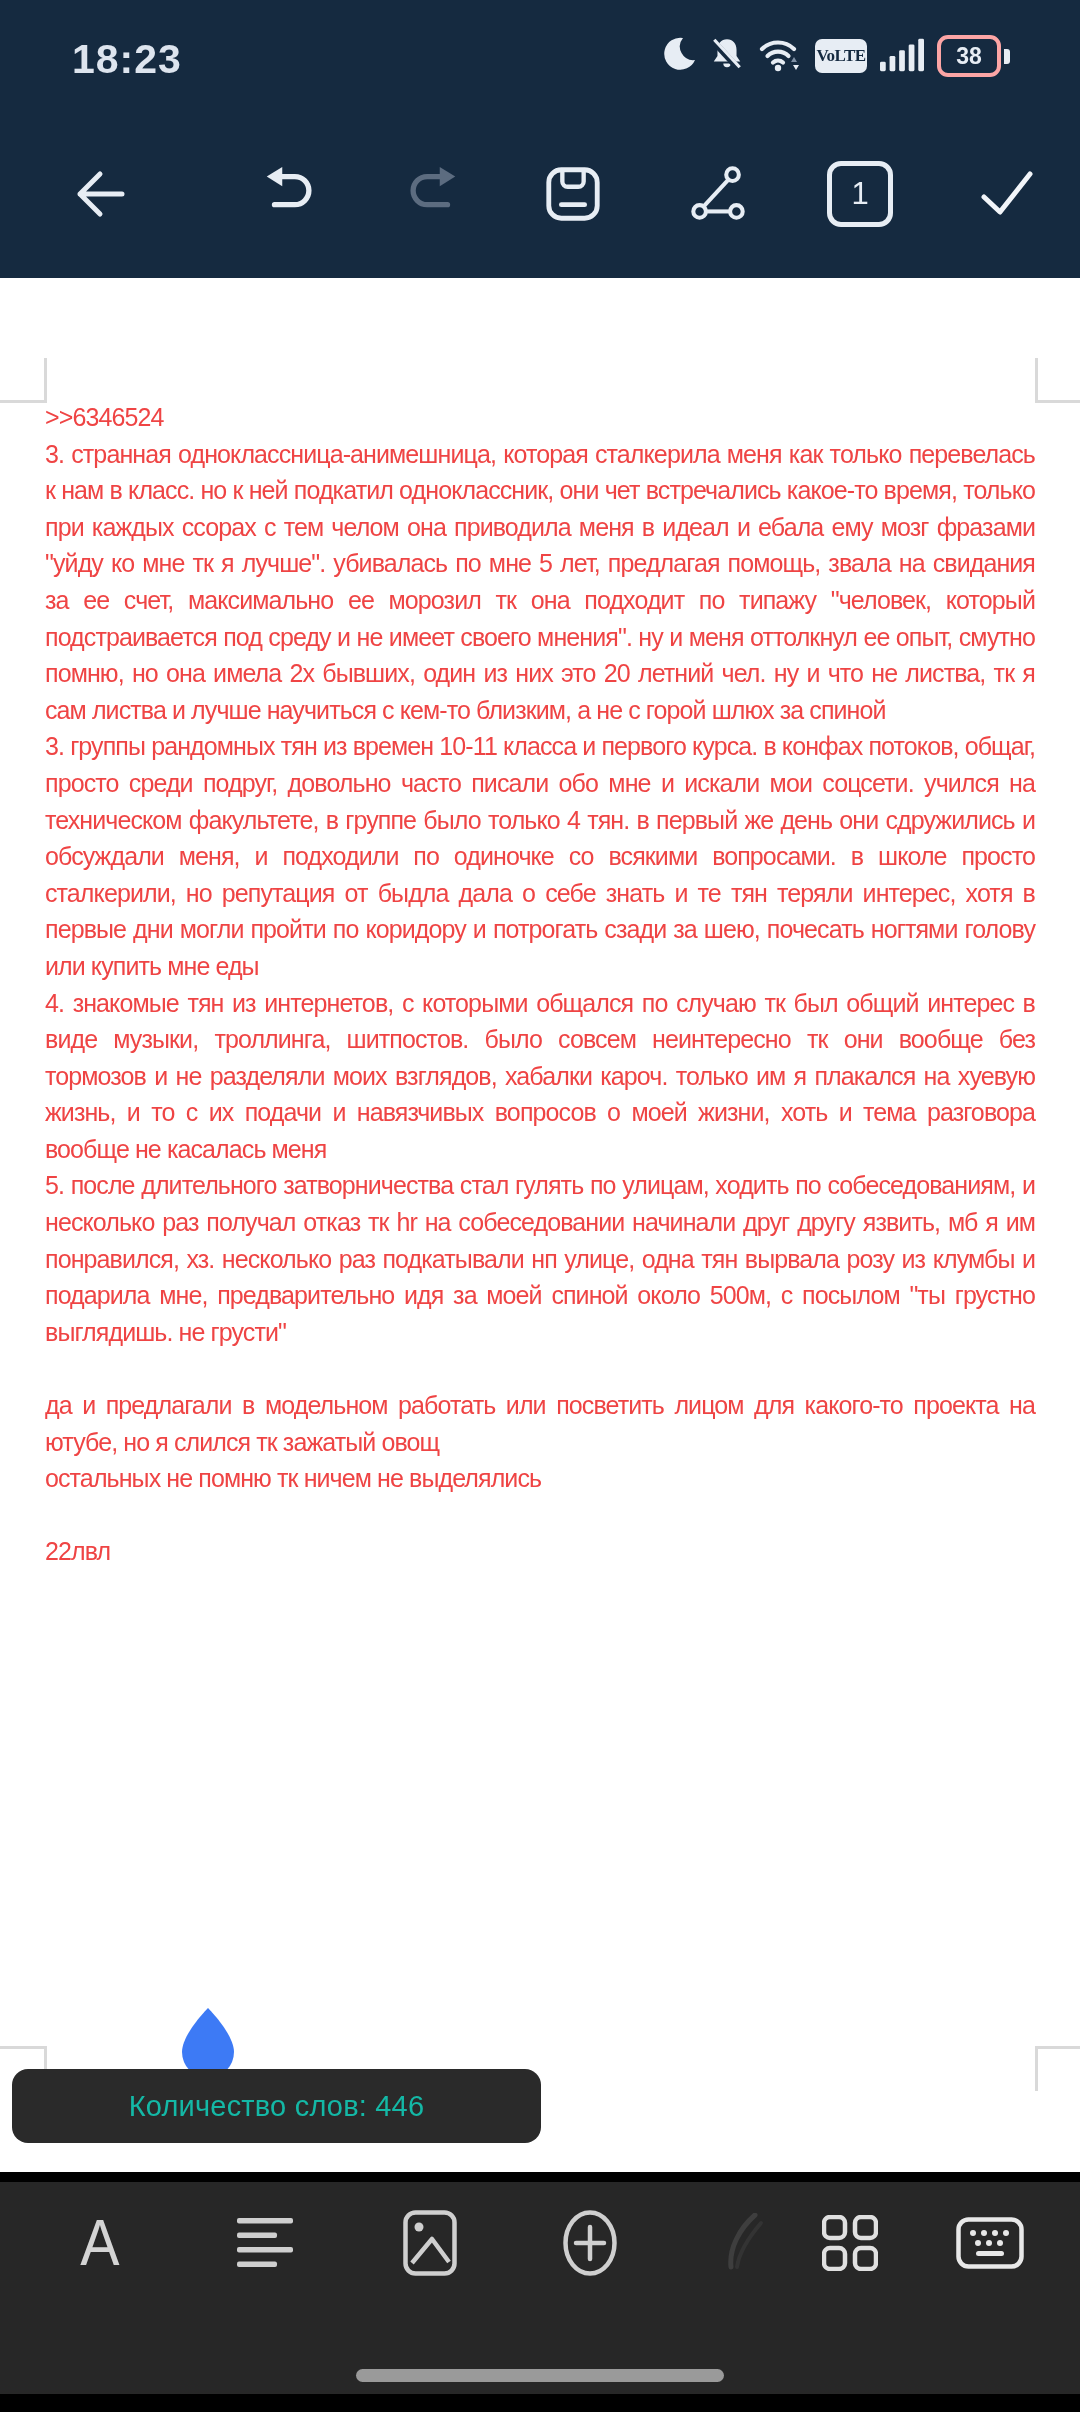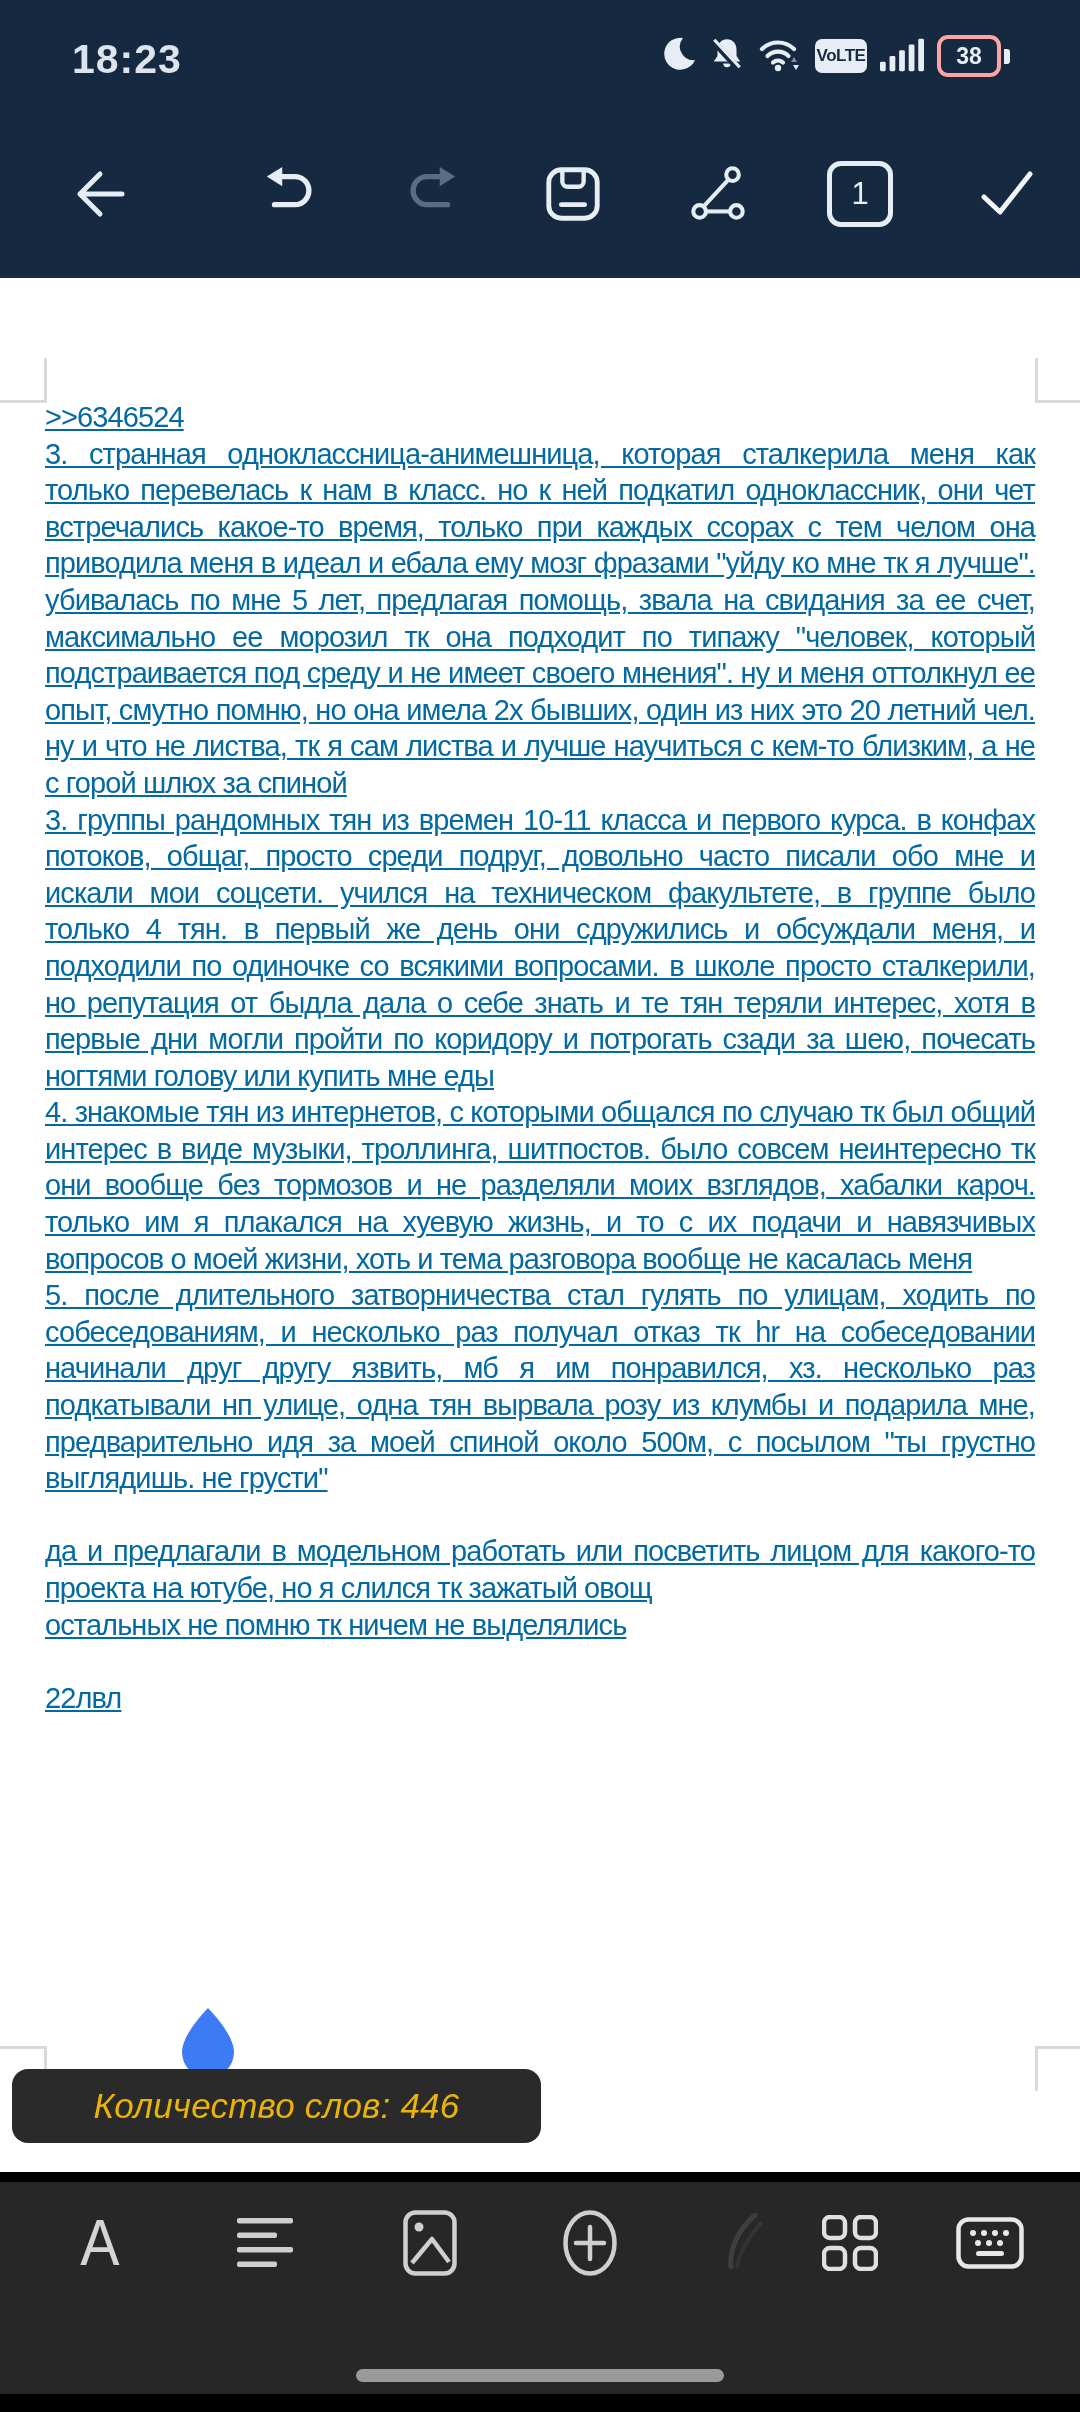--- a/index.html
+++ b/index.html
@@ -8,21 +8,21 @@
 
   
   .top-chrome{position:absolute;left:0;top:0;width:1080px;height:278px;background:#152A40;}
   .status-row{position:absolute;left:0;top:0;width:1080px;height:110px;}
   .clock{position:absolute;left:72px;top:36px;font-size:41px;font-weight:700;
          color:#DDE4EE;letter-spacing:1px;}
   .status-icons{position:absolute;right:70px;top:36px;height:40px;display:flex;
                 align-items:center;gap:13px;}
   .volte-badge{width:52px;height:34px;background:#E7EDF4;border-radius:7px;
                display:flex;align-items:center;justify-content:center;
-               color:#152A40;font-size:17px;font-weight:700;letter-spacing:-0.5px;}
+               color:#152A40;font-size:17px;font-weight:700;letter-spacing:-0.5px;font-family:Liberation Serif, serif;}
   .battery{display:flex;align-items:center;}
   .battery-body{width:56px;height:34px;border:4px solid #fca5a5;border-radius:11px;
                 display:flex;align-items:center;justify-content:center;
                 color:#E7EDF4;font-size:23px;font-weight:700;}
   .battery-nub{width:6px;height:15px;background:#E7EDF4;border-radius:0 3px 3px 0;margin-left:3px;}
 
   .toolbar-row{position:absolute;left:0;top:110px;width:1080px;height:168px;}
   .tb{position:absolute;top:50%;transform:translate(-50%,-50%);display:flex;
       align-items:center;justify-content:center;}
   .page-box{width:56px;height:56px;border:5px solid #E7EDF4;border-radius:14px;
@@ -30,31 +30,31 @@
             color:#E7EDF4;font-size:31px;font-weight:400;}
 
   
   .page{position:absolute;left:0;top:278px;width:1080px;height:1894px;background:#FFFFFF;}
   .corner{position:absolute;width:44px;height:42px;}
   .corner.tl{left:0;top:80px;border-right:3px solid #D9D9D9;border-bottom:3px solid #D9D9D9;}
   .corner.tr{left:1035px;top:80px;border-left:3px solid #D9D9D9;border-bottom:3px solid #D9D9D9;}
   .corner.bl{left:0;top:1768px;border-right:3px solid #D9D9D9;border-top:3px solid #D9D9D9;}
   .corner.br{left:1035px;top:1768px;border-left:3px solid #D9D9D9;border-top:3px solid #D9D9D9;}
 
-  .doc-text{position:absolute;left:45px;top:121px;width:990px;color:#0369a1;
-            font-size:29px;line-height:36.6px;letter-spacing:-0.9px;text-decoration:underline;}
+  .doc-text{position:absolute;left:45px;top:121px;width:990px;color:#ef4444;
+            font-size:25px;line-height:36.6px;letter-spacing:-0.9px;}
   .para{text-align:justify;}
   .para.blank{height:36.6px;}
 
   .cursor-handle{position:absolute;left:178px;top:1730px;z-index:2;}
 
   .toast{position:absolute;left:12px;top:1791px;width:529px;height:74px;z-index:3;
          background:#2A2A2A;border-radius:16px;display:flex;align-items:center;
          justify-content:center;}
-  .toast-text{color:#eab308;font-size:35px;letter-spacing:0.2px;font-style:italic;}
+  .toast-text{color:#14b8a6;font-size:29px;letter-spacing:0.2px;}
 
   
   .divider-black{position:absolute;left:0;top:2172px;width:1080px;height:10px;background:#000;}
   .bottom-bar{position:absolute;left:0;top:2182px;width:1080px;height:212px;background:#272727;}
   .bb{position:absolute;top:61px;transform:translate(-50%,-50%);display:flex;
       align-items:center;justify-content:center;}
   .font-a{color:#D4D4D4;font-size:64px;font-weight:400;transform:translate(-50%,-50%) scaleX(0.92);}
   .bottom-black{position:absolute;left:0;top:2394px;width:1080px;height:18px;background:#000;}
   .home-indicator{position:absolute;left:356px;top:2369px;width:368px;height:13px;
                   border-radius:7px;background:#9A9A9A;}

